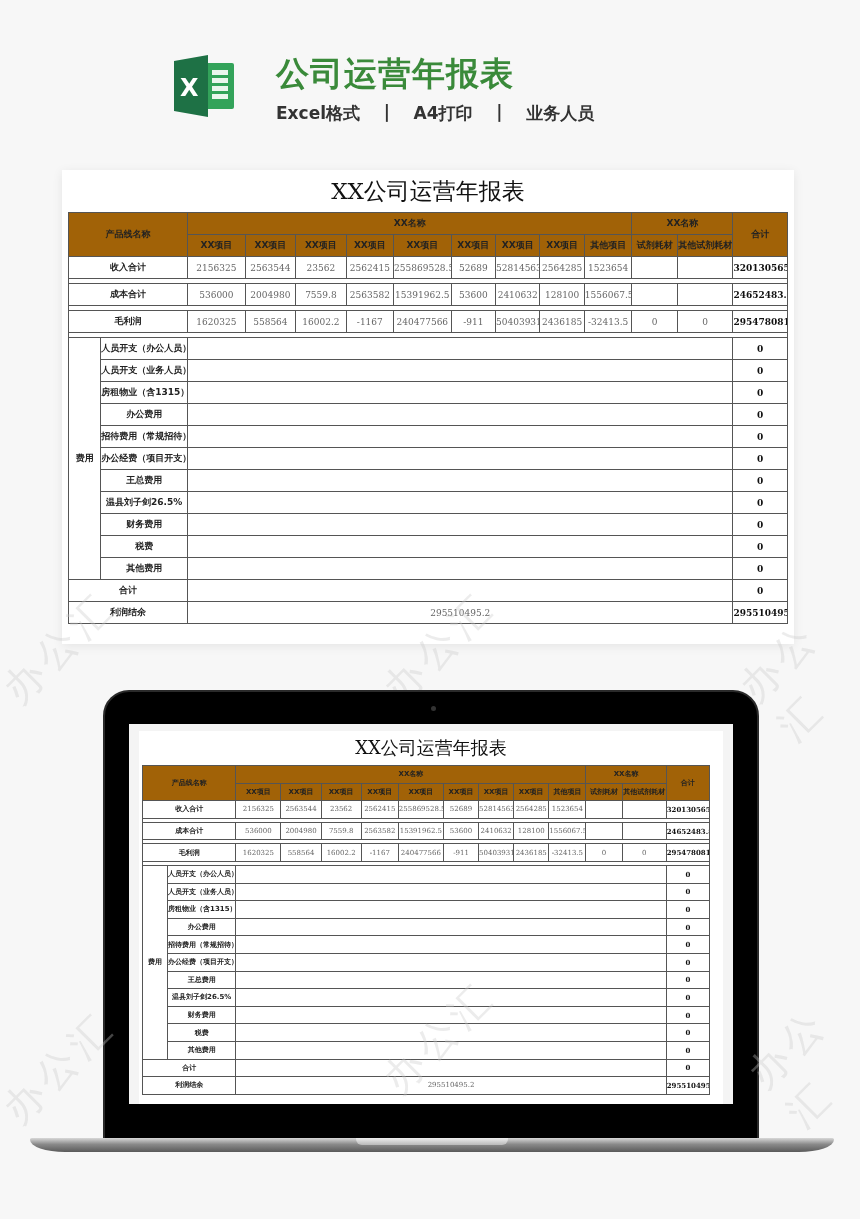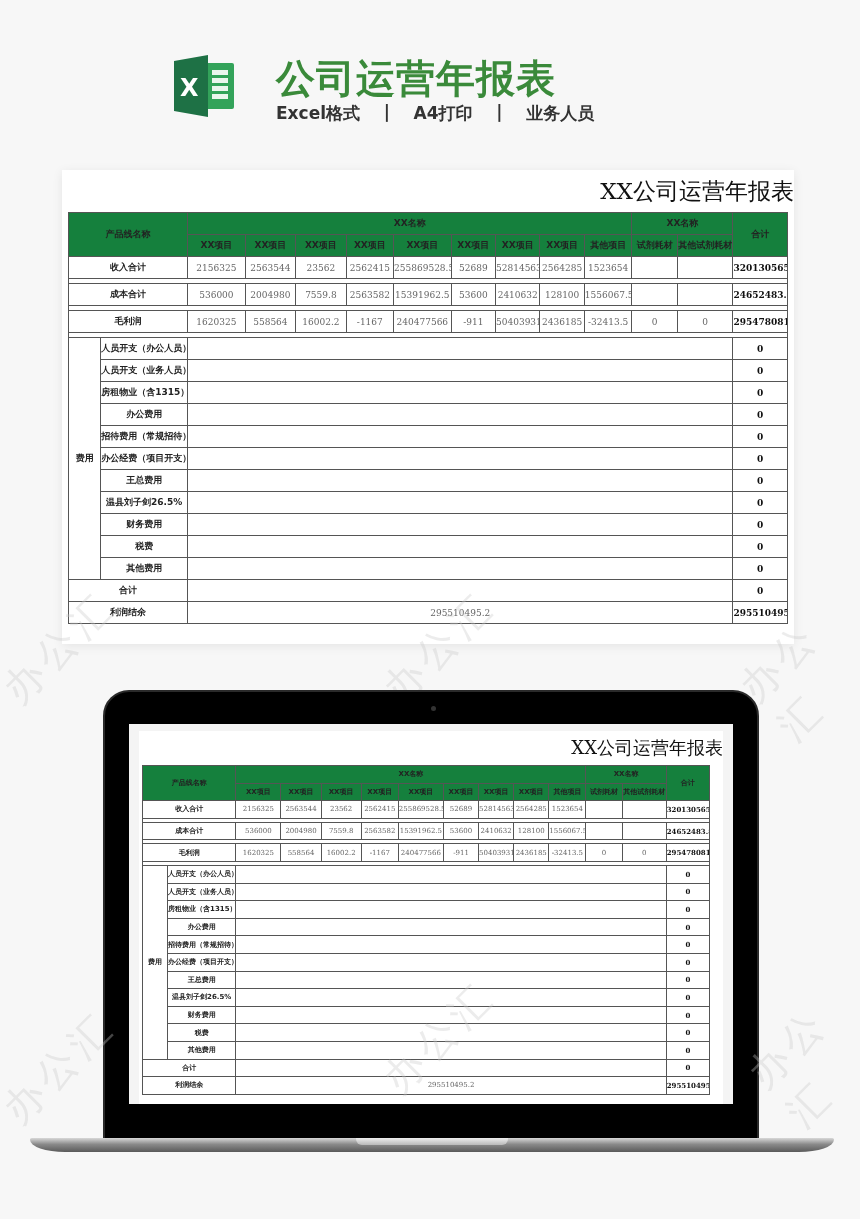--- a/index.html
+++ b/index.html
@@ -2,30 +2,30 @@
 <html><head>
 <meta charset="utf-8">
 <style>
   * { box-sizing: border-box; margin: 0; padding: 0; }
   html, body { width: 860px; height: 1219px; background: #f7f7f7; overflow: hidden; }
   body { position: relative; font-family: "DejaVu Sans", sans-serif; color: #222; }
 
   
   .header { position: absolute; left: 0; top: 0; width: 860px; height: 150px; }
   .xl-icon { position: absolute; left: 172px; top: 55px; width: 64px; height: 62px; }
-  .title { position: absolute; left: 276px; top: 52px; font-size: 39px; font-weight: bold; color: #3a8a3a; letter-spacing: 1px; }
+  .title { position: absolute; left: 276px; top: 52px; font-size: 33px; font-weight: bold; color: #3a8a3a; letter-spacing: 1px; }
   .subtitle { position: absolute; left: 276px; top: 102px; font-size: 17px; font-weight: bold; color: #333; display: flex; gap: 0; }
   .subtitle span { white-space: pre; }
 
   
   .sheet { background: #fff; position: absolute; }
-  .sheet-title { text-align: right; font-family: "DejaVu Serif", serif; color: #111; }
+  .sheet-title { text-align: center; font-family: "DejaVu Serif", serif; color: #111; }
   table.rep { border-collapse: collapse; table-layout: fixed; font-family: "DejaVu Serif", serif; }
   table.rep td { border: 1px solid #555; text-align: center; vertical-align: middle; overflow: hidden; white-space: nowrap; }
-  table.rep .hd { background: #15803d; font-weight: bold; color: #222; font-family: "DejaVu Sans", sans-serif; }
+  table.rep .hd { background: #a16207; font-weight: bold; color: #222; font-family: "DejaVu Sans", sans-serif; }
   table.rep .lbl { font-weight: bold; font-family: "DejaVu Sans", sans-serif; color: #222; }
   table.rep .num { color: #666; }
   table.rep .tot { font-weight: bold; color: #111; }
   table.rep tr.gap td { border-left: 1px solid #555; border-right: 1px solid #555; }
 
   
   .big { left: 62px; top: 170px; width: 732px; height: 474px; box-shadow: 0 2px 10px rgba(0,0,0,0.08); }
   .big .sheet-title { height: 42px; line-height: 42px; font-size: 23px; }
   .big table.rep { position: absolute; left: 6px; top: 42px; width: 720px; }
   .big table.rep td { font-size: 9px; height: 22px; }

